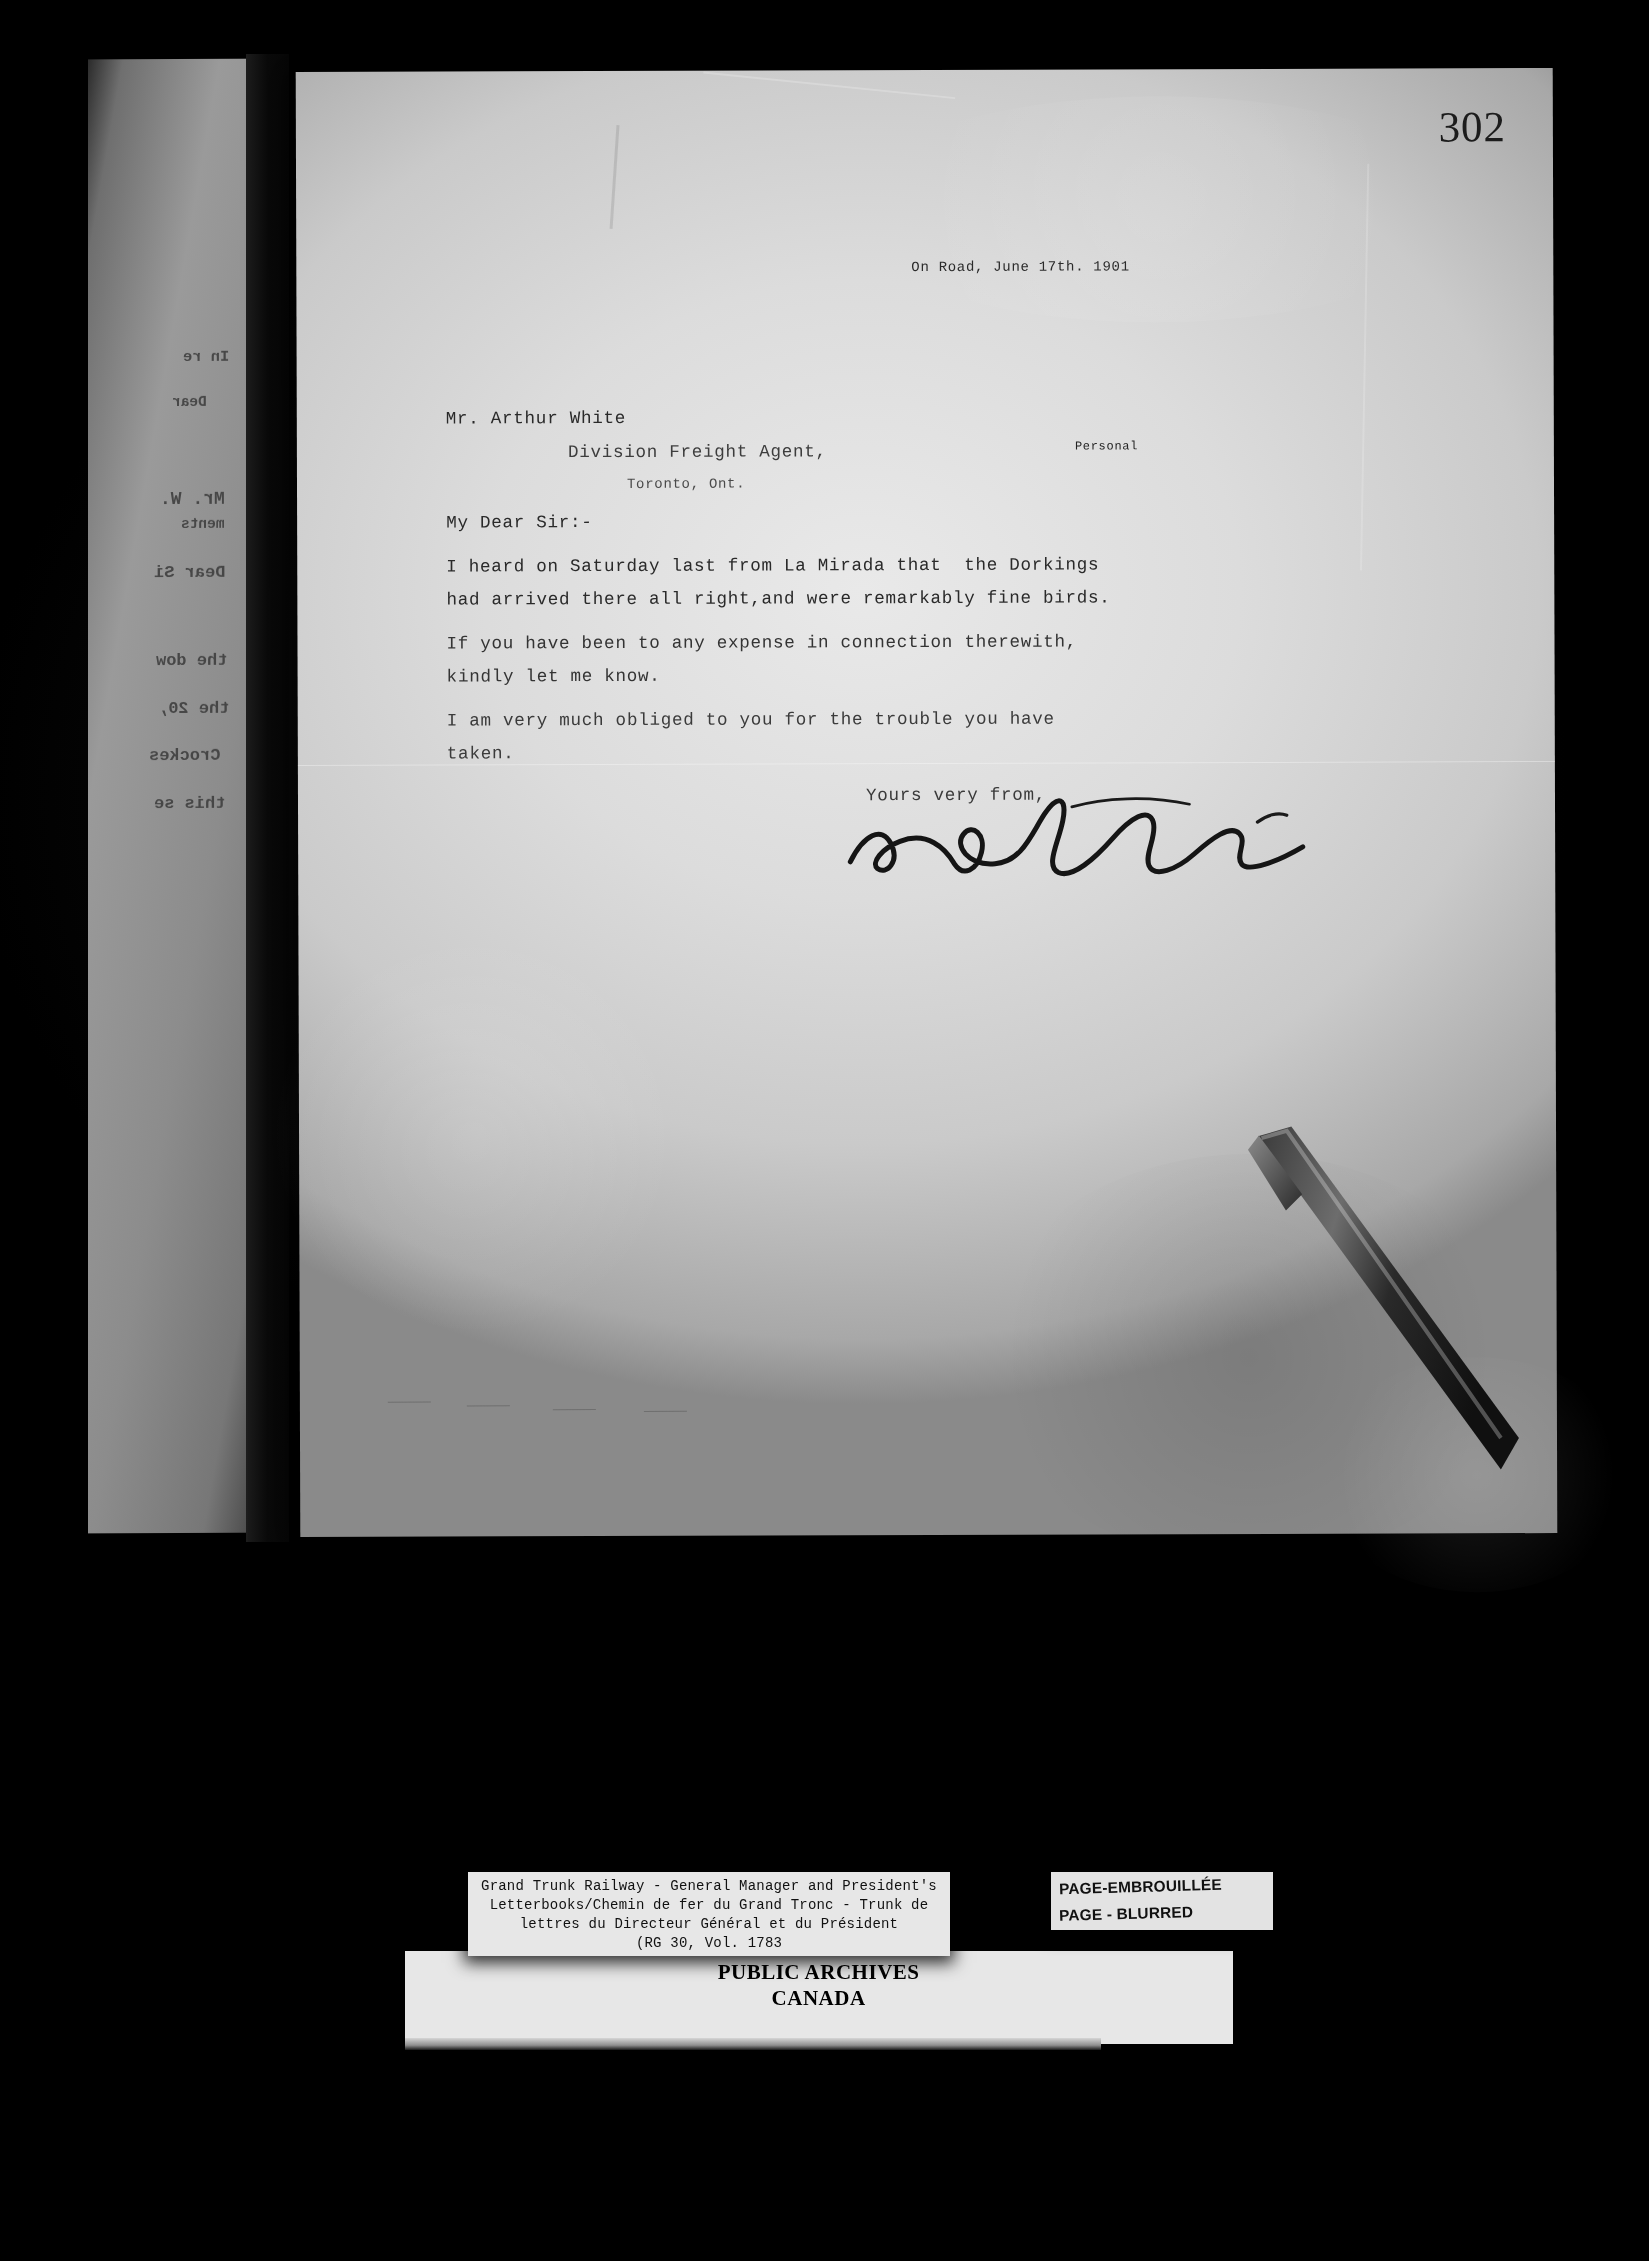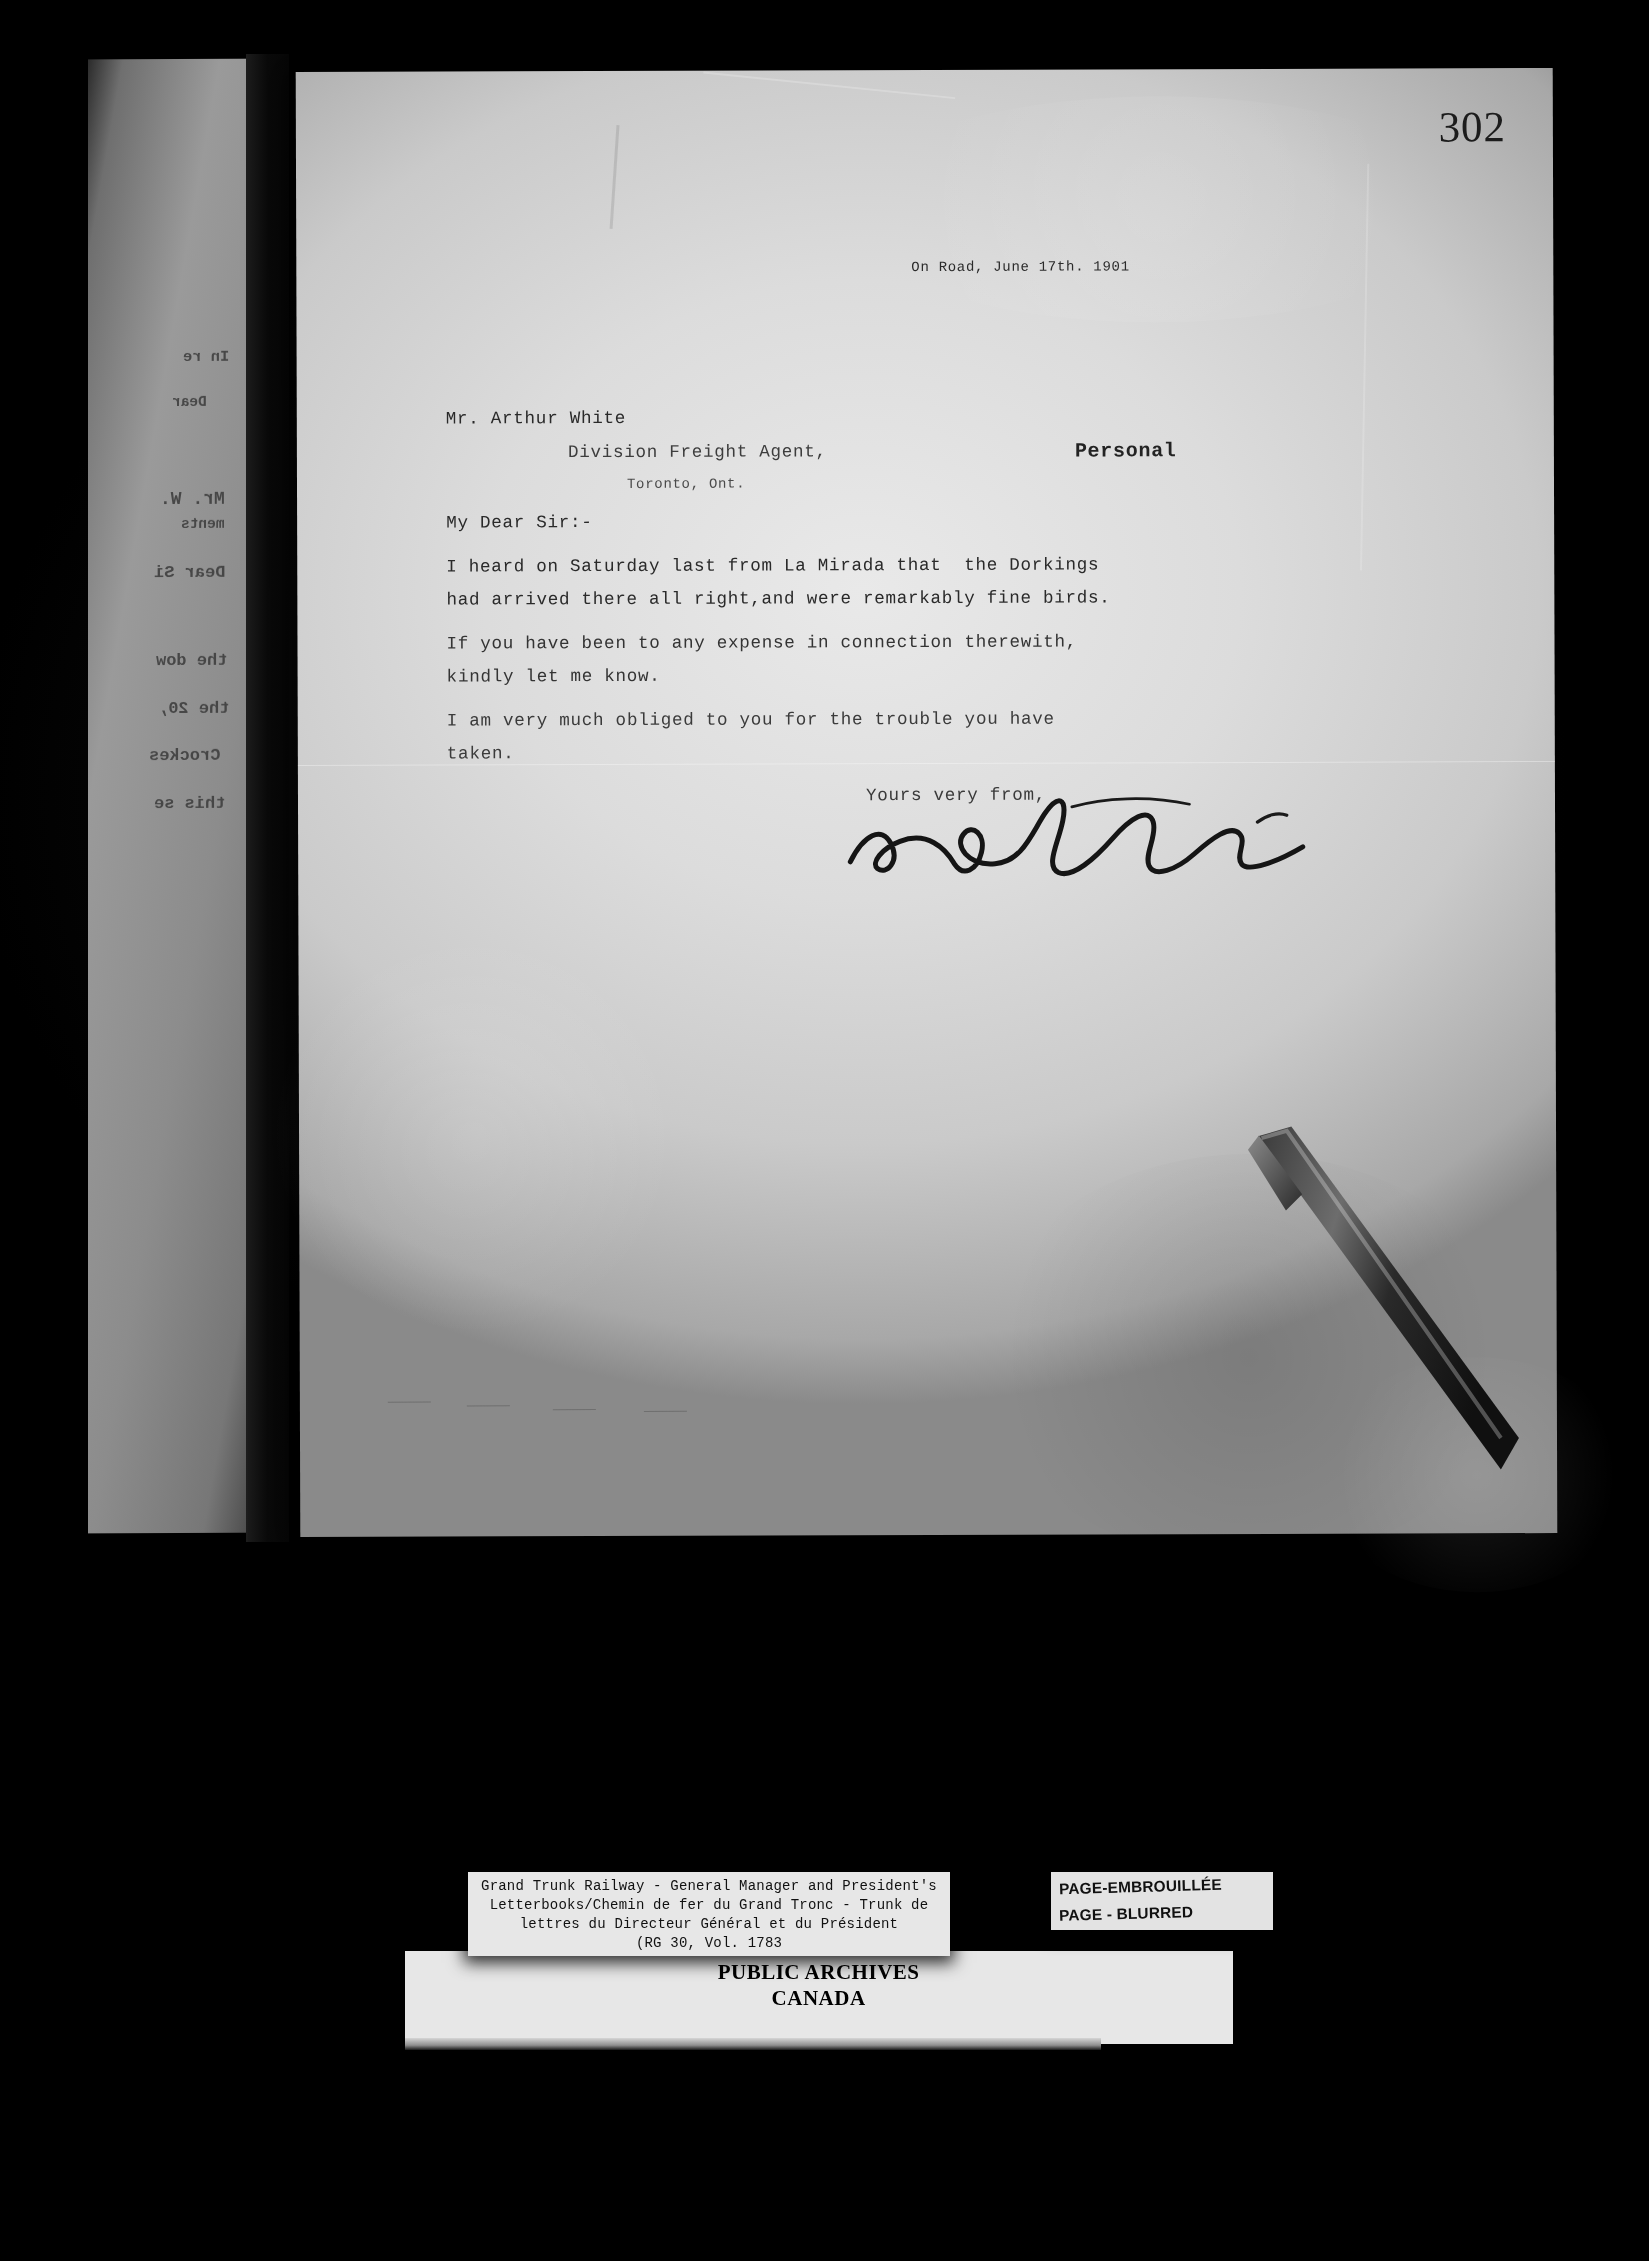--- a/index.html
+++ b/index.html
@@ -125,22 +125,22 @@
     position: absolute;
     left: 271px;
     top: 371px;
     font-size: 17.6px;
     color: #3d3d3d;
   }
   #personal-mark {
     position: absolute;
     left: 778px;
     top: 370px;
-    font-size: 20px;
-    font-weight: bold;
+    font-size: 12px;
+    font-weight: normal;
     color: #232323;
   }
   #addr-city {
     position: absolute;
     left: 330px;
     top: 405px;
     font-size: 14px;
     color: #4a4a4a;
   }
   #salutation {

